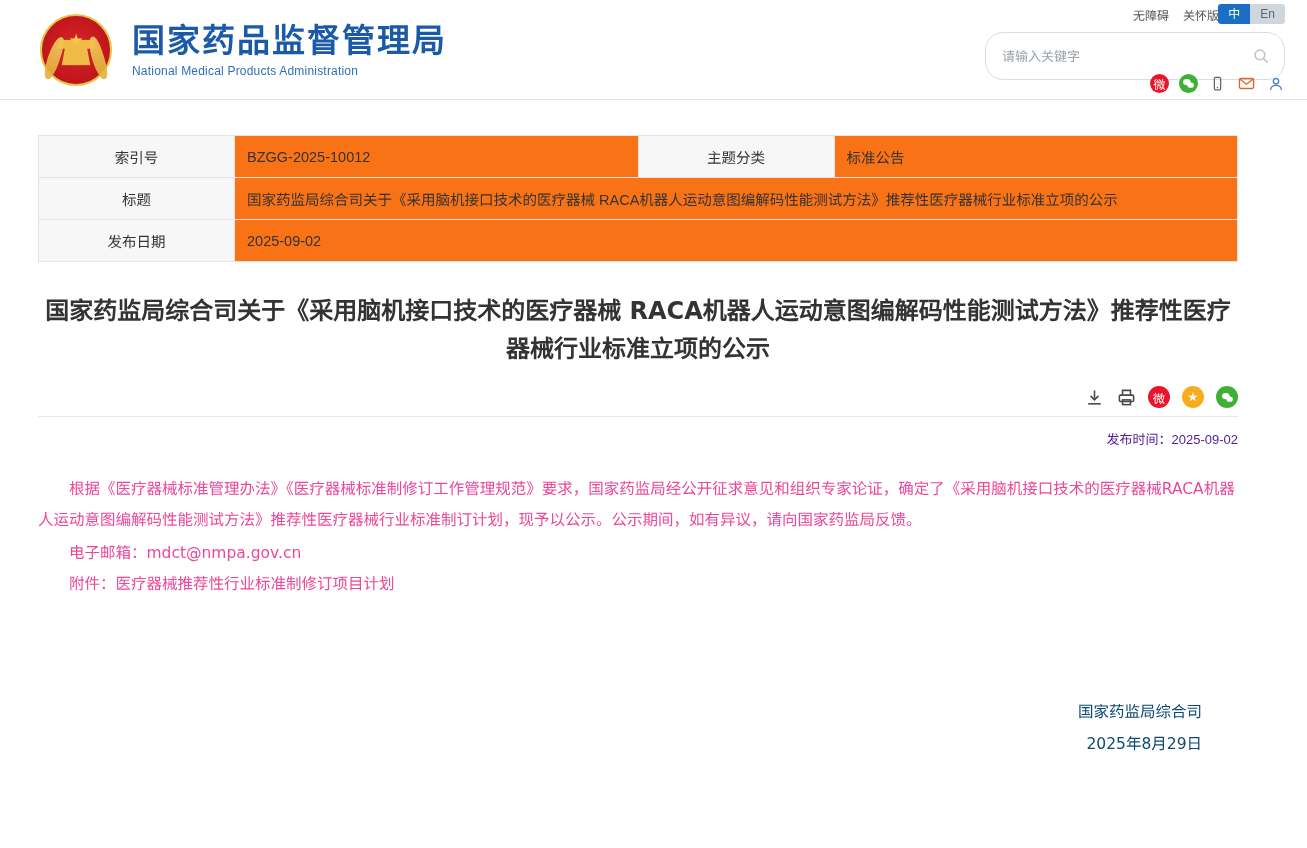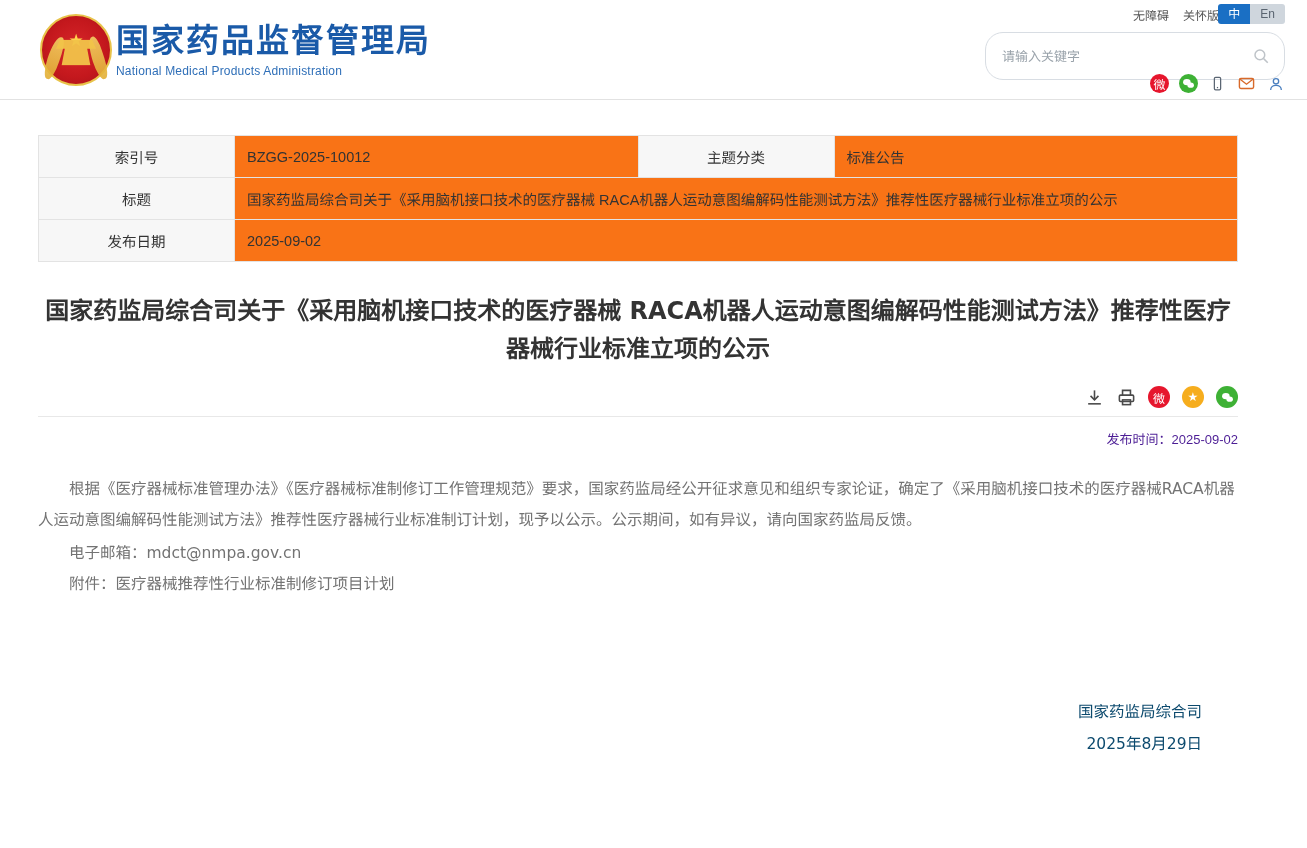--- a/index.html
+++ b/index.html
@@ -17,21 +17,21 @@
     position: relative;
     height: 100px;
     background: #ffffff;
     border-bottom: 1px solid #e2e2e2;
   }
   .brand {
     position: absolute;
     left: 40px; top: 14px;
     display: flex;
     align-items: center;
-    gap: 4px;
+    gap: 20px;
     justify-content: center;
   }
   .emblem {
     width: 72px; height: 72px;
     border-radius: 50%;
     background: radial-gradient(circle at 50% 48%, #d7262a 0%, #c4181d 58%, #a6121a 100%);
     border: 2px solid #e8c34a;
     position: relative;
     flex: 0 0 auto;
   }
@@ -212,21 +212,21 @@
     text-align: right;
     font-size: 13px;
     color: #4c1d95;
   }
 
   .body-text {
     width: 1200px;
     margin: 26px 0 0 2px;
     font-size: 15.5px;
     line-height: 31px;
-    color: #737373;
+    color: #ec4899;
     font-family: "DejaVu Sans", "Liberation Sans", sans-serif;
   }
   .body-text p { margin: 0; }
   .body-text p.indent { text-indent: 2em; }
   .body-text p.gap { margin-top: 2px; }
   .attach { margin-top: 34px; text-indent: 2em; }
 
   .sign {
     width: 1200px;
     margin: 96px 0 0 2px;

